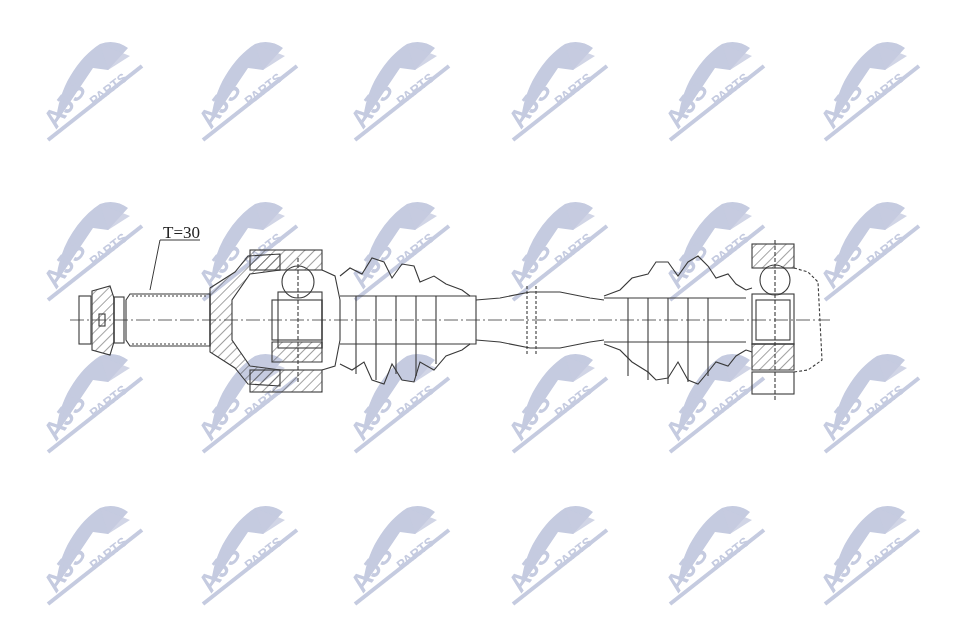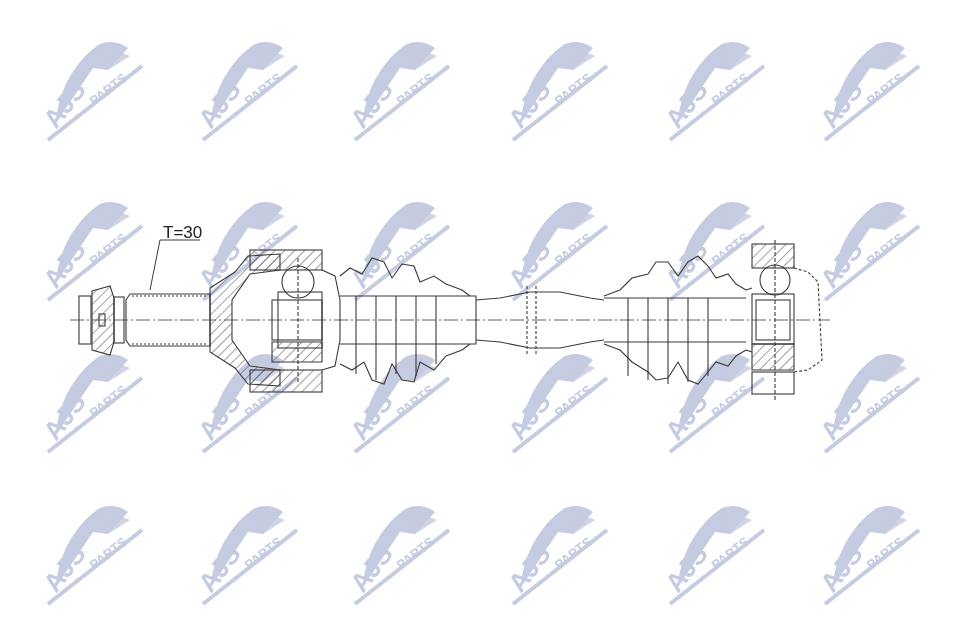--- a/index.html
+++ b/index.html
@@ -1,19 +1,19 @@
 <!DOCTYPE html>
 <html><head>
 <meta charset="utf-8">
 <style>
   html, body { margin:0; padding:0; background:#ffffff; }
   body { width:959px; height:640px; position:relative; overflow:hidden; font-family:"Liberation Sans", sans-serif; }
   #stage { position:absolute; left:0; top:0; width:959px; height:640px; }
   .wm { position:absolute; width:120px; height:120px; }
-  .label-t { position:absolute; left:163px; top:223px; font-family:Liberation Sans, sans-serif; font-size:17px; color:#222; letter-spacing:0; }
+  .label-t { position:absolute; left:163px; top:223px; font-family:Liberation Serif, serif; font-size:17px; color:#222; letter-spacing:0; }
 </style>
 </head>
 <body>
 
 <div id="stage">
 
   <div id="wm-layer">
       <div class="wm" style="left: 38px; top: 28px;"><svg width="120" height="120" viewBox="0 0 120 120">
           <path d="M18 95 C20 60 40 30 62 16 C72 12 82 14 90 20 L70 42 L55 40 Z" fill="#c5cbe0"></path>
           <path d="M62 16 L70 42 L92 28 Z" fill="#c5cbe0" opacity="0.8"></path>

